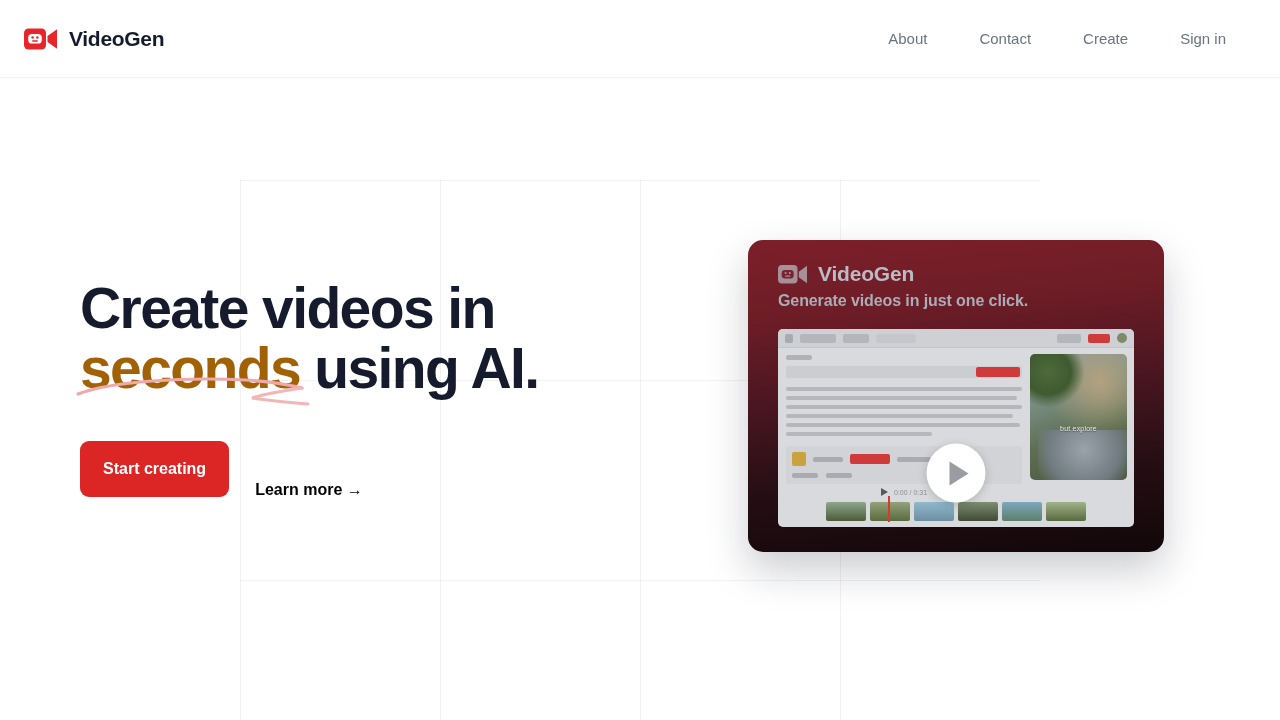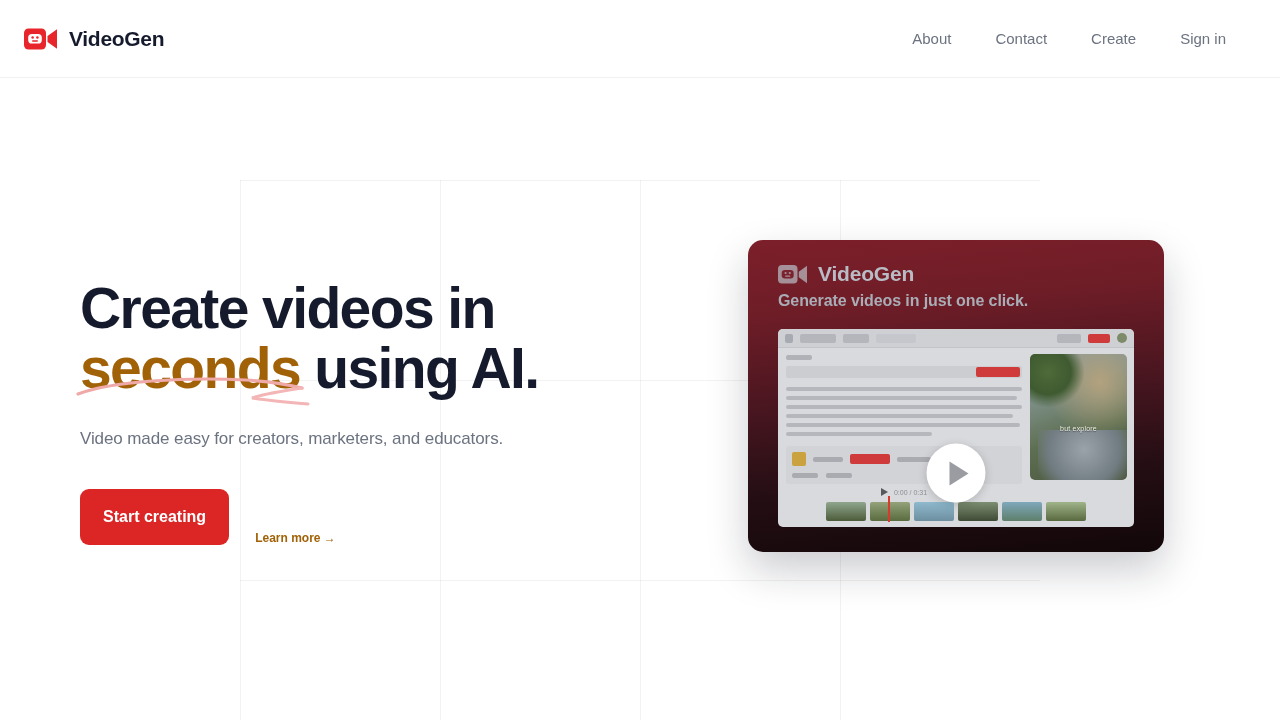--- a/index.html
+++ b/index.html
@@ -63,21 +63,21 @@
     color: #151b2d;
     letter-spacing: -0.3px;
     white-space: nowrap;
   }
 
   .nav {
     margin-left: auto;
     display: flex;
     align-items: center;
     margin-right: 32px;
-    gap: 0;
+    gap: 8px;
   }
 
   .nav-link {
     font-size: 15px;
     color: #6b7280;
     text-decoration: none;
     padding: 8px 22px;
     white-space: nowrap;
   }
 
@@ -158,23 +158,23 @@
     height: 56px;
     padding: 0 23px;
     font-family: inherit;
     font-size: 16px;
     font-weight: bold;
     cursor: pointer;
     white-space: nowrap;
   }
 
   .learn-link {
-    font-size: 12px;
+    font-size: 16px;
     font-weight: bold;
-    color: #a16207;
+    color: #000000;
     text-decoration: none;
     white-space: nowrap;
     padding: 8px 4px;
     margin-top: 41px;
   }
 
   
   .video-card {
     position: absolute;
     left: 748px;
@@ -433,21 +433,20 @@
       <span class="hl-line">
         <span class="accent">seconds</span><span> using AI.</span>
       </span>
 
       <svg class="squiggle" viewBox="0 0 252 34" aria-hidden="true">
         <path d="M2 20 C 36 7, 110 3, 170 6 C 200 8, 214 11, 226 14" fill="none" stroke="#f0a9a9" stroke-width="3.2" stroke-linecap="round"></path>
         <path d="M226 14 C 206 17, 188 20, 176 24 C 188 26, 208 28, 232 30" fill="none" stroke="#f3b5b5" stroke-width="3" stroke-linecap="round"></path>
       </svg>
     </h1>
 
-    <p class="subhead">Video made easy for creators, marketers, and educators.</p>
 
     <div class="cta-row">
       <button class="start-btn">Start creating</button>
       <a class="learn-link" href="#">Learn more →</a>
     </div>
   </div>
 
   <section class="video-card">
 
     <div class="vc-head">

